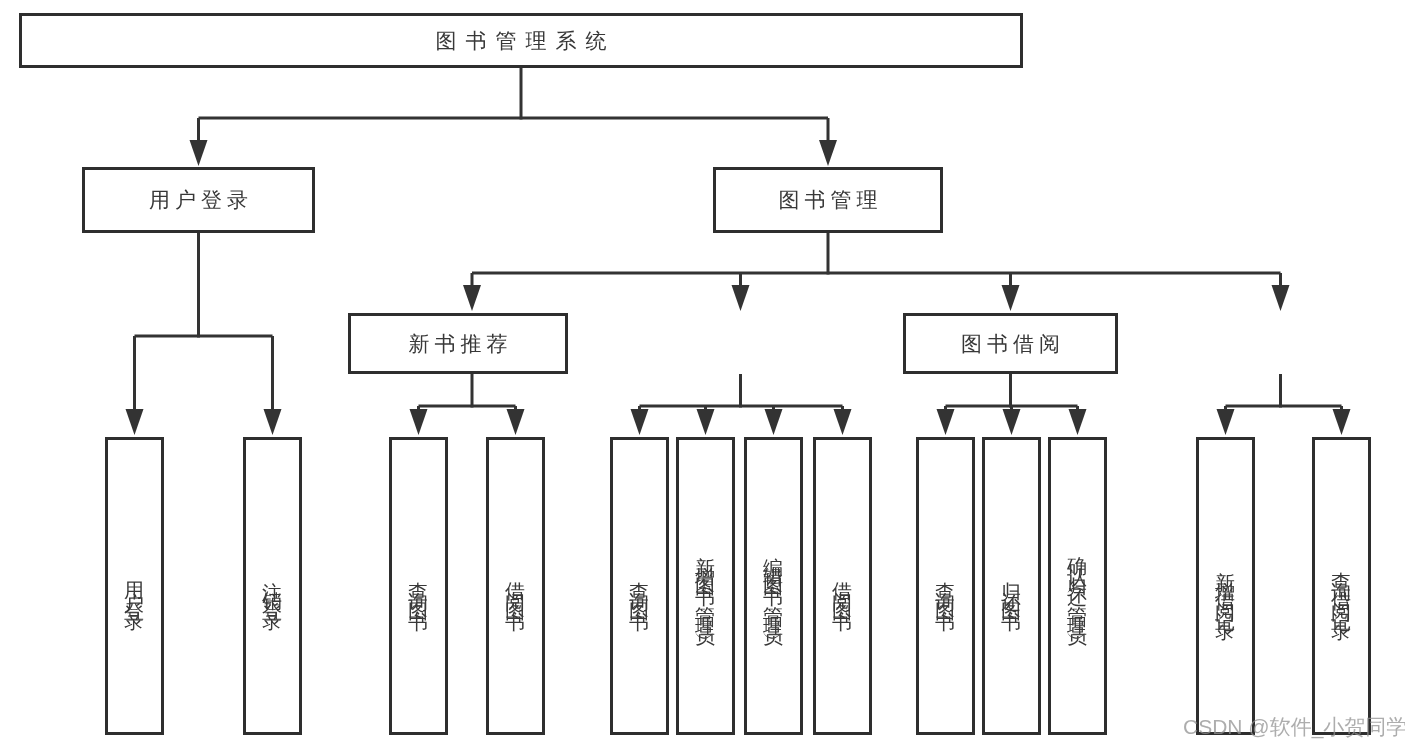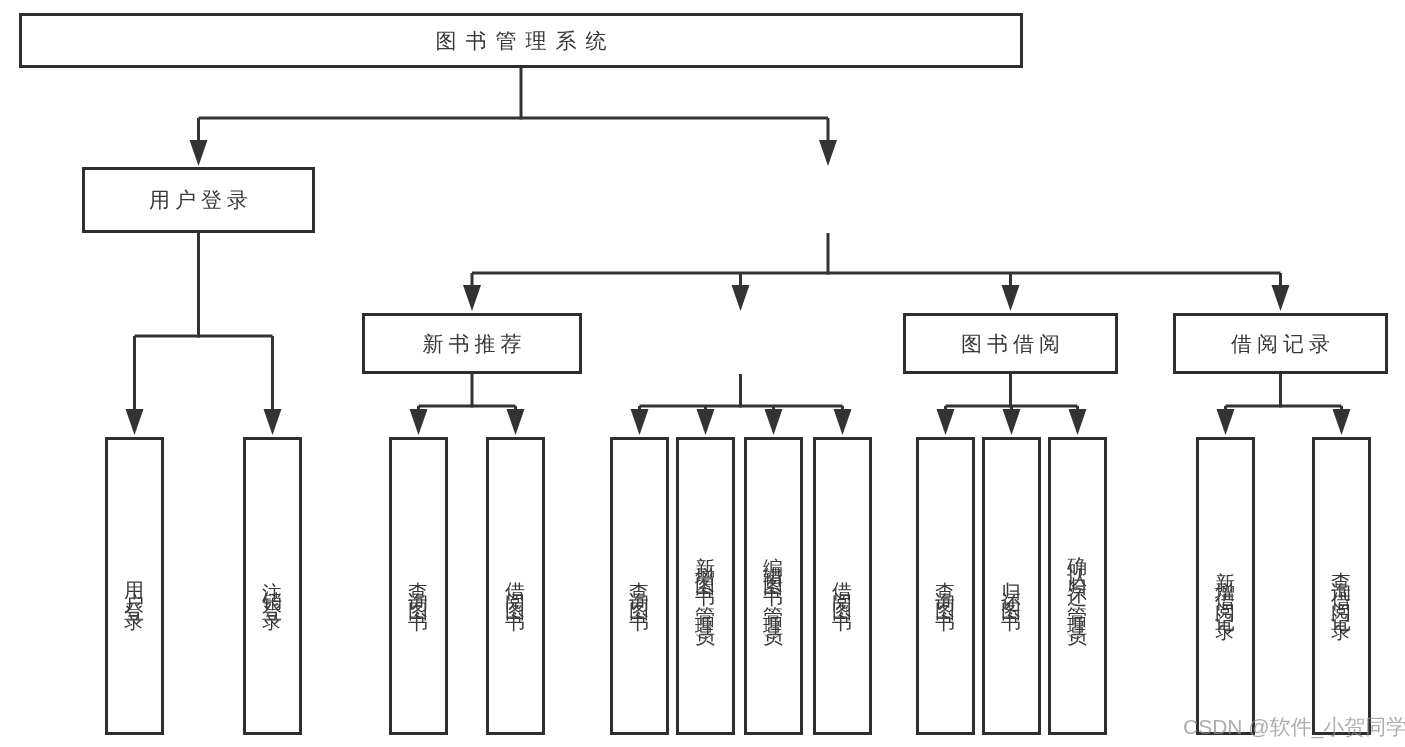--- a/index.html
+++ b/index.html
@@ -92,29 +92,29 @@
     <polygon points="1341.5,435 1332.5,409 1350.5,409"></polygon>
   </svg>
 
   <div class="node h root" style="left:19px;top:13px;width:1004px;height:55px">
     <span class="lbl">图书管理系统</span>
   </div>
 
   <div class="node h" style="left:82px;top:167px;width:233px;height:66px">
     <span class="lbl">用户登录</span>
   </div>
+  <div class="node h" style="left:713px;top:167px;width:230px;height:66px">
+    <span class="lbl">图书管理</span>
+  </div>
 
-  <div class="node h" style="left:362px;top:313px;width:220px;height:61px">
+  <div class="node h" style="left:348px;top:313px;width:220px;height:61px">
     <span class="lbl">新书推荐</span>
   </div>
   <div class="node h" style="left:903px;top:313px;width:215px;height:61px">
     <span class="lbl">图书借阅</span>
-  </div>
-  <div class="node h" style="left:1173px;top:313px;width:215px;height:61px">
-    <span class="lbl">借阅记录</span>
   </div>
 
   <div class="node v" style="left:105px">
     <span class="vlbl">用户登录</span>
   </div>
   <div class="node v" style="left:243px">
     <span class="vlbl">注销登录</span>
   </div>
   <div class="node v" style="left:389px">
     <span class="vlbl">查询图书</span>

